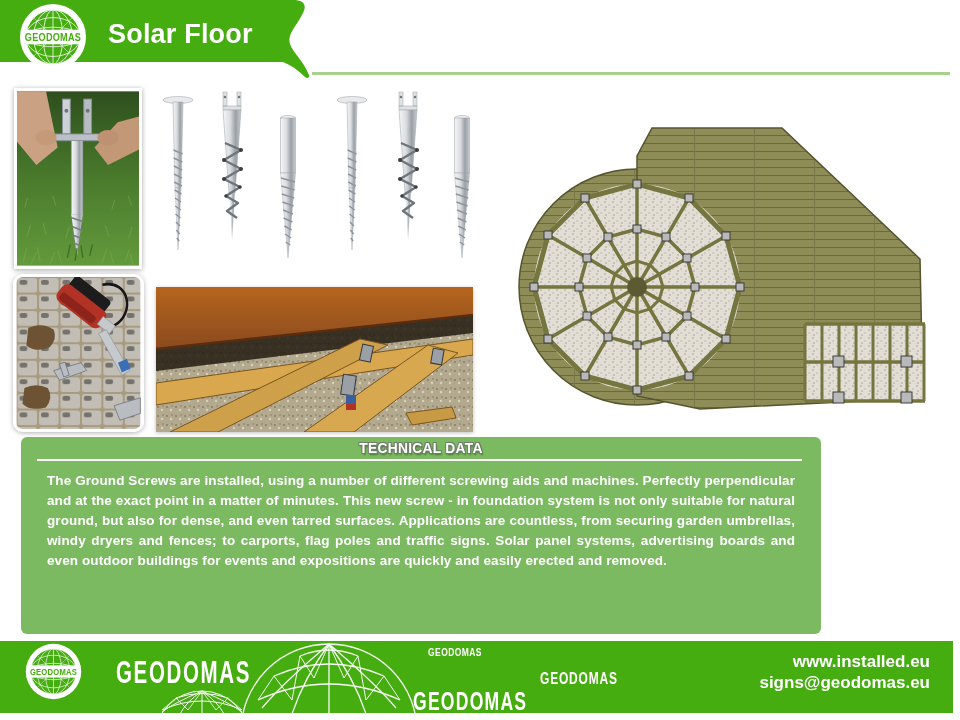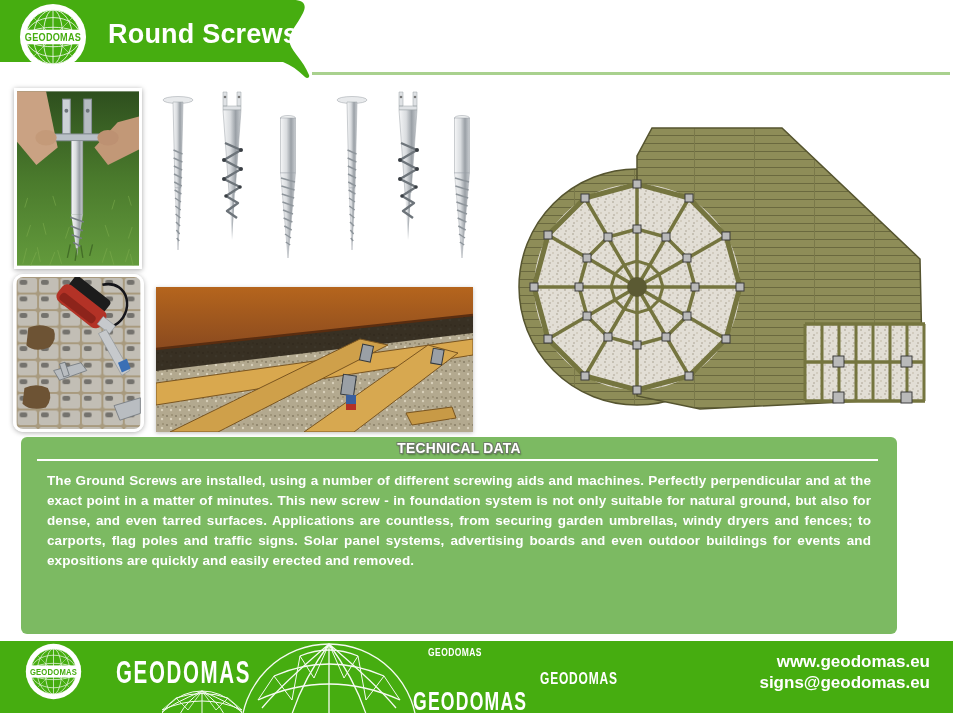--- a/index.html
+++ b/index.html
@@ -29,21 +29,21 @@
   .ph-grass{left:14px;top:88px;width:128px;height:181px;border:3px solid #fff;
     box-shadow:0 1px 5px rgba(0,0,0,.35);}
   .ph-drill{left:13px;top:274px;width:131px;height:158px;border:3px solid #fff;border-radius:10px;
     box-shadow:0 1px 5px rgba(0,0,0,.3);}
   .ph-screws{left:152px;top:88px;width:322px;height:200px;background:#fff;}
   .ph-deck{left:156px;top:287px;width:317px;height:145px;box-shadow:0 1px 4px rgba(0,0,0,.25);}
   .ph-plan{left:515px;top:96px;width:425px;height:340px;background:#fff;}
   .photo svg{display:block;width:100%;height:100%;}
 
   
-  .tech-panel{position:absolute;left:21px;top:437px;width:876px;height:197px;
+  .tech-panel{position:absolute;left:21px;top:437px;width:800px;height:197px;
     background:var(--panel-green,#7cba62);border-radius:6px;color:#fff;}
   .tech-heading{margin-top:2px;text-align:center;font-size:15px;font-weight:bold;letter-spacing:.3px;
     transform:scaleX(.92);color:#fff;
     text-shadow:1px 1px 0 #6f7d68,-1px -1px 0 #6f7d68,1px -1px 0 #6f7d68,-1px 1px 0 #6f7d68,1px 2px 2px rgba(40,60,30,.6);}
   .tech-sep{height:2px;background:#fff;margin:3px 19px 0 16px;}
   .tech-par{margin:10px 26px 0 26px;font-size:13.5px;font-weight:bold;line-height:20px;
     text-align:justify;letter-spacing:.1px;}
   .tech-par + .tech-par{margin-top:11px;}
 
   
@@ -80,21 +80,21 @@
       <ellipse cx="35" cy="35" rx="10" ry="28"></ellipse>
       <ellipse cx="35" cy="35" rx="20" ry="28"></ellipse>
       <line x1="7" y1="35" x2="63" y2="35"></line>
       <line x1="35" y1="7" x2="35" y2="63"></line>
       <path d="M15,15 L55,55 M55,15 L15,55" opacity=".6"></path>
     </g>
     <rect x="2" y="27.5" width="66" height="15" fill="#ffffff"></rect>
     <text x="35" y="39" class="stamp-text" textLength="58" lengthAdjust="spacingAndGlyphs">GEODOMAS</text>
   </svg>
 
-  <div class="product-label">Round Screws</div>
+  <div class="product-label">Solar Floor</div>
   <div class="title-underline"></div>
 
   <div class="photo ph-grass">
     <svg viewBox="0 0 126 180">
       <defs>
         <linearGradient id="grassg" x1="0" y1="0" x2="0" y2="1">
           <stop offset="0" stop-color="#2e4f1e"></stop>
             <stop offset=".5" stop-color="#4a7a2c"></stop>
             <stop offset="1" stop-color="#639a3c"></stop>
         </linearGradient>
@@ -354,18 +354,18 @@
         <path d="M52,3 L52,26 M52,3 Q36,14 30,26 M52,3 Q68,14 74,26 M52,3 Q22,16 12,24 M52,3 Q82,16 92,24"></path>
         <path d="M12,22 L26,10 L38,22 L52,3 L66,22 L78,10 L92,22" stroke-width=".8"></path>
       </g>
     </svg>
 
     <div class="wordmark wm-small">GEODOMAS</div>
     <div class="wordmark wm-medium">GEODOMAS</div>
     <div class="wordmark wm-large">GEODOMAS</div>
 
     <div class="contact">
-      <div>www.geodomas.eu</div>
+      <div>www.installed.eu</div>
       <div>signs@geodomas.eu</div>
     </div>
   </div>
 
 </div>
 
 </body></html>

